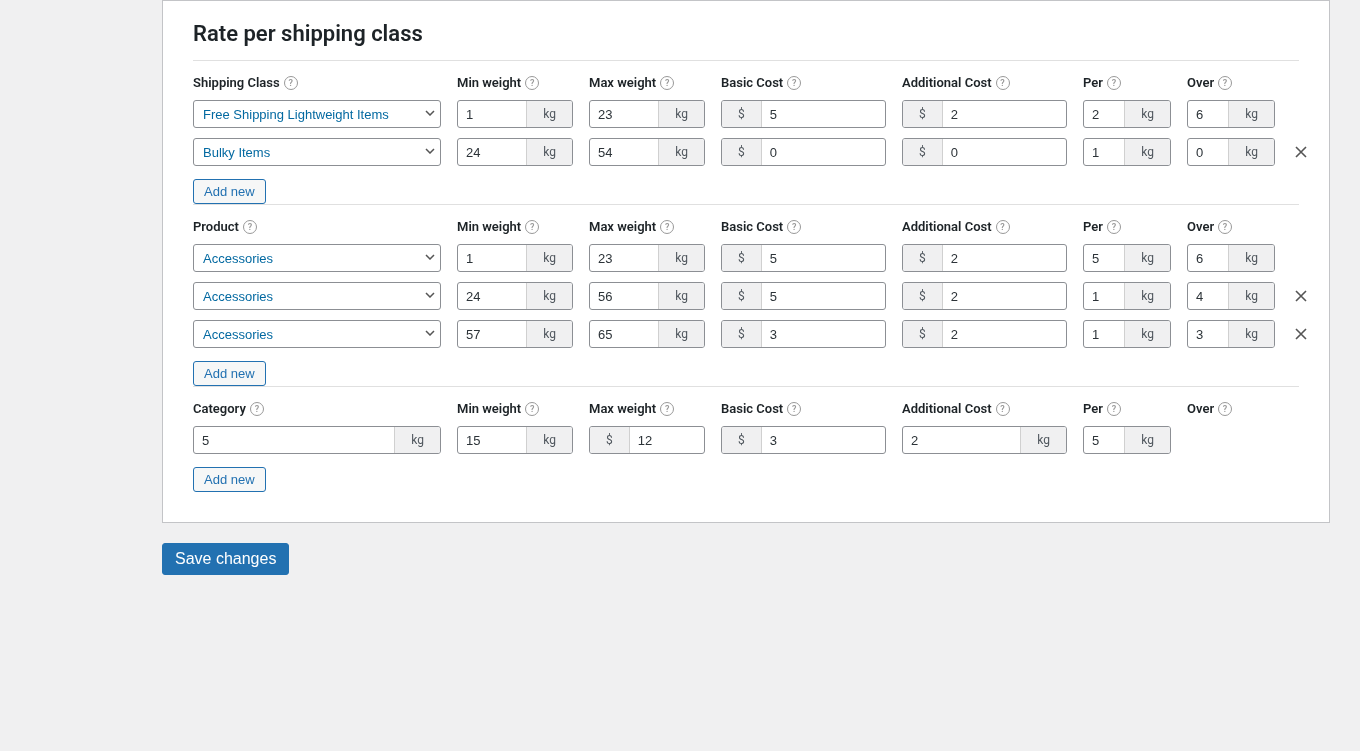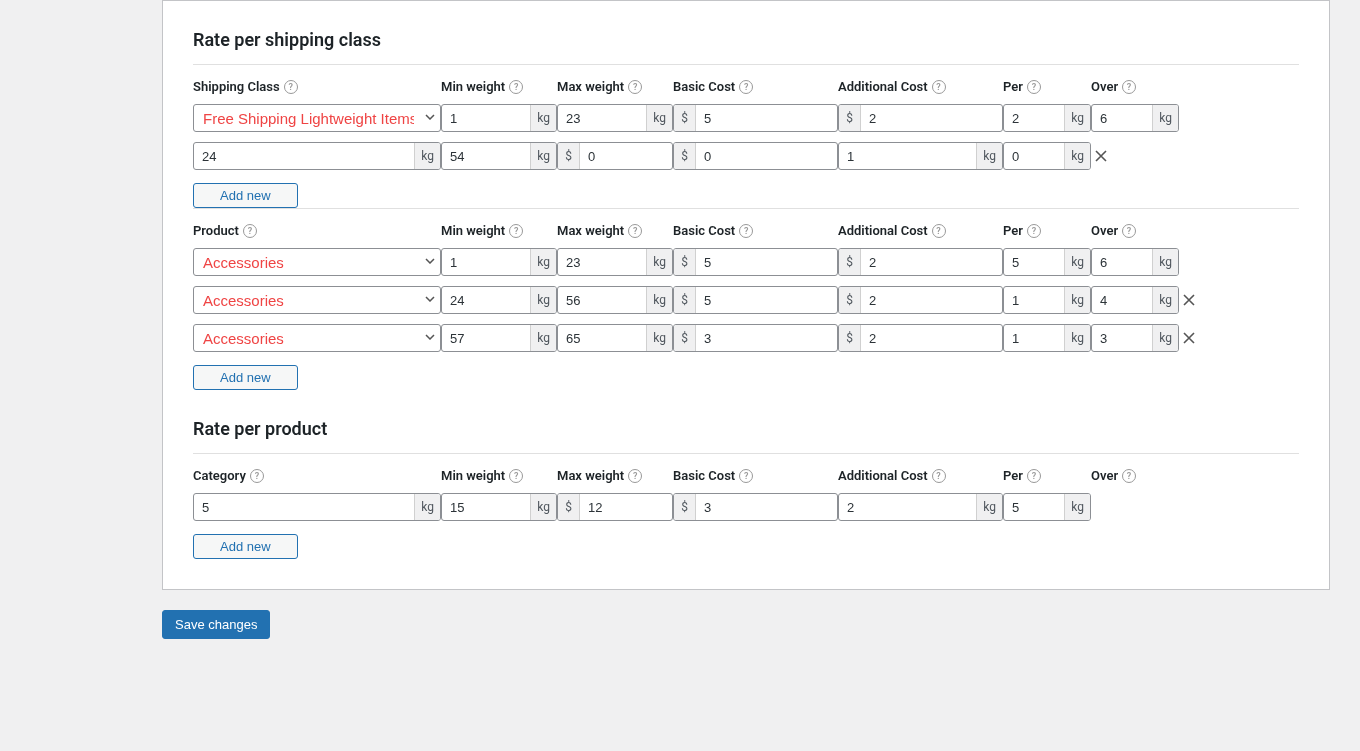--- a/index.html
+++ b/index.html
@@ -9,34 +9,34 @@
     color: #1d2327;
     font-size: 13px;
   }
   .panel {
     background: #fff;
     margin: 0 30px 20px 162px;
     border: 1px solid #c3c4c7;
     padding: 0 30px 30px 30px;
   }
   .section-title {
-    font-size: 18px;
+    font-size: 22px;
     font-weight: 600;
     color: #1d2327;
-    margin-top: 28px;
+    margin-top: 20px;
     margin-bottom: 14px;
   }
   .section-divider {
     border-top: 1px solid #e0e0e0;
     margin-bottom: 14px;
   }
   .rate-grid {
     display: grid;
     grid-template-columns: 248px 116px 116px 165px 165px 88px 88px 24px;
-    column-gap: 0;
+    column-gap: 16px;
     align-items: center;
   }
   .header-row {
     margin-bottom: 10px;
   }
   .data-row {
     margin-bottom: 10px;
   }
   .col-label {
     font-weight: 600;
@@ -63,22 +63,22 @@
   }
   .select-wrap select {
     appearance: none;
     -webkit-appearance: none;
     width: 100%;
     height: 28px;
     padding: 0 26px 0 9px;
     border: 1px solid #8c8f94;
     border-radius: 3px;
     background: #fff;
-    font-size: 15px;
-    color: #ef4444;
+    font-size: 13px;
+    color: #0369a1;
   }
   .select-chevron {
     position: absolute;
     right: 8px;
     top: 50%;
     transform: translateY(-50%);
     pointer-events: none;
     width: 8px;
     height: 8px;
   }
@@ -102,21 +102,21 @@
     min-width: 0;
     background: transparent;
   }
   .unit-input .prefix,
   .unit-input .suffix {
     background: #f0f0f1;
     color: #50575e;
     display: flex;
     align-items: center;
     justify-content: center;
-    padding: 0 6px;
+    padding: 0 16px;
     font-size: 12px;
     min-width: 22px;
   }
   .unit-input .prefix {
     border-right: 1px solid #d0d0d0;
   }
   .unit-input .suffix {
     border-left: 1px solid #d0d0d0;
   }
   .remove-btn {
@@ -125,38 +125,38 @@
     display: flex;
     align-items: center;
     justify-content: center;
     color: #555;
     font-size: 15px;
     cursor: pointer;
   }
   .add-new-btn {
     display: inline-block;
     margin-top: 3px;
-    padding: 4px 26px;
+    padding: 4px 10px;
     border: 1px solid #2271b1;
     color: #2271b1;
     background: #f6f7f7;
     border-radius: 3px;
     font-size: 13px;
     cursor: pointer;
   }
   .save-btn {
     margin-left: 162px;
     margin-bottom: 20px;
     display: inline-block;
     background: #2271b1;
     border: 1px solid #2271b1;
     color: #fff;
     padding: 6px 12px;
     border-radius: 3px;
-    font-size: 13px;
+    font-size: 16px;
     cursor: pointer;
   }
   .placeholder-cell {
     min-height: 1px;
   }
 </style>
 </head>
 <body>
 
 
@@ -226,20 +226,25 @@
           <input type="text" value="2" style="">
           <span class="suffix">kg</span>
         </div>
         <div class="unit-input">
           <input type="text" value="6" style="">
           <span class="suffix">kg</span>
         </div>
         <div class="placeholder-cell"></div>
       </div>
       <div class="rate-grid data-row">
+        <div class="select-wrap"><select><option>Bulky Items</option></select><span class="select-chevron">
+            <svg viewBox="0 0 10 6" width="10" height="6">
+              <path d="M1 1 L5 5 L9 1" fill="none" stroke="#555" stroke-width="1.5"></path>
+            </svg>
+          </span></div>
         <div class="unit-input">
           <input type="text" value="24" style="">
           <span class="suffix">kg</span>
         </div>
         <div class="unit-input">
           <input type="text" value="54" style="">
           <span class="suffix">kg</span>
         </div>
         <div class="unit-input">
           <span class="prefix">$</span>
@@ -405,21 +410,20 @@
           <svg width="12" height="12" viewBox="0 0 12 12">
             <path d="M1 1 L11 11 M11 1 L1 11" stroke="#555" stroke-width="1.6"></path>
           </svg>
         </div>
       </div>
     </div>
 
   <button class="add-new-btn">Add new</button>
 
   
-  <h3 class="section-title">Rate per product</h3>
   <div class="section-divider"></div>
 
   <div class="rate-grid header-row">
     <div class="col-label">
         <span>Category</span>
         <span class="help-icon">?</span>
       </div>
     <div class="col-label">
         <span>Min weight</span>
         <span class="help-icon">?</span>

